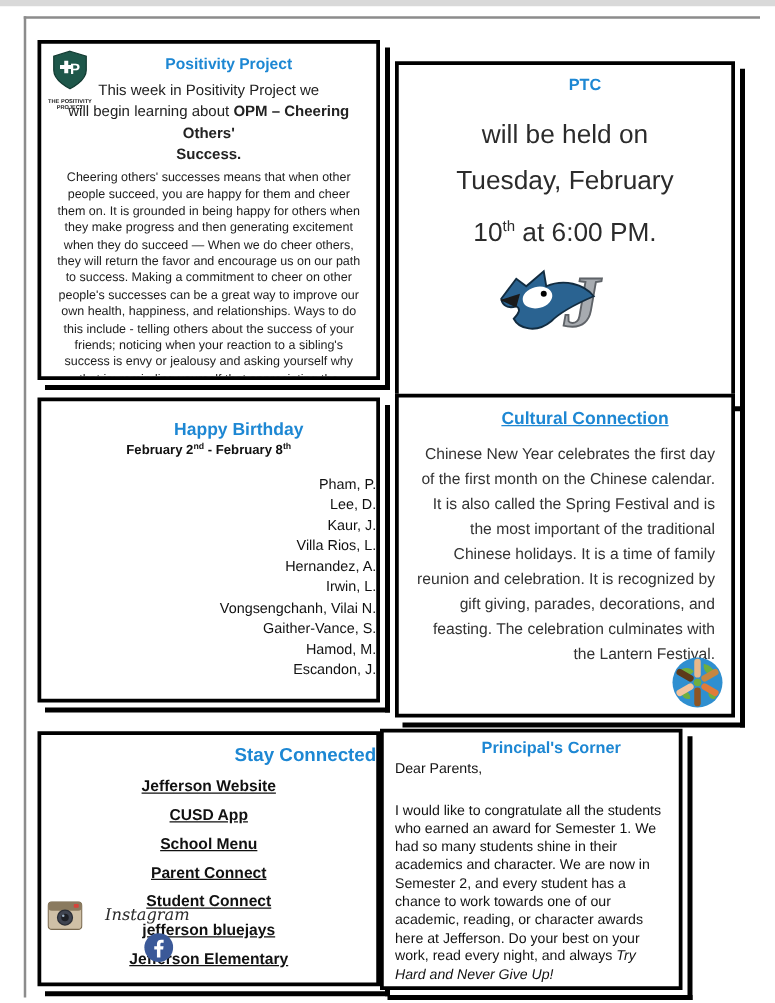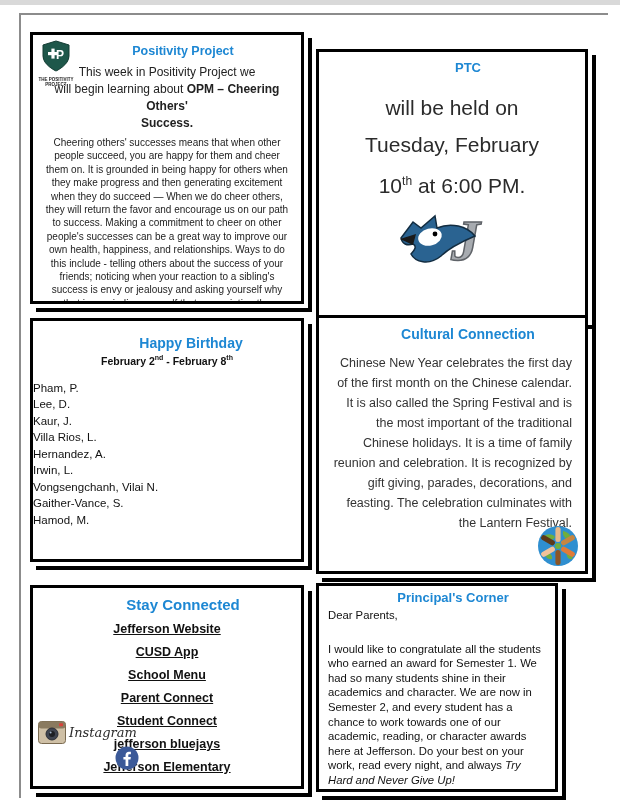--- a/index.html
+++ b/index.html
@@ -15,54 +15,54 @@
   .bw { position:absolute; }
   .bw::after { content:""; position:absolute; top:6px; left:6px; right:-8px; bottom:-8px;
                border-right:4px solid #000; border-bottom:4px solid #000; pointer-events:none; }
   .box { position:relative; width:100%; height:100%; background:#fff; border:3px solid #000; overflow:hidden; }
 
   #bw-positivity { left:30px;  top:32px;  width:274px; height:272px; }
   #bw-ptc        { left:316px; top:30px;  width:272px; height:272px;margin-top:19px; }
   #bw-birthday   { left:30px;  top:318px; width:274px; height:244px; }
   #bw-cultural   { left:316px; top:315px; width:272px; height:259px; }
   #bw-connected  { left:30px;  top:585px; width:274px; height:204px; }
-  #bw-principal  { left:316px; top:583px; width:242px; height:209px; }
+  #bw-principal  { left:304px; top:583px; width:242px; height:209px; }
 
   .blue-h { color:#1d87d3; font-weight:bold; text-align:center;padding-left:32px; }
 
   
   .pp-logo { position:absolute; left:5px; top:5px; width:36px; text-align:center; }
   .pp-logo-caption { font-size:4.5px; font-weight:bold; color:#222; line-height:1.15; margin-top:1px; }
   .pp-head { margin-top:9px; font-size:12.5px; }
   .pp-intro { margin-top:6px; font-size:12px; line-height:17px; text-align:center; color:#222; }
   .pp-body { margin:4px 9px 0; font-size:10px; line-height:13.4px; text-align:center; color:#1c1c1c; }
 
   
   .ptc-head { margin-top:8px; font-size:13px; }
   .ptc-text { margin-top:14px; font-size:21px; line-height:37px; text-align:center; color:#2b2b2b; }
   .ptc-text sup { font-size:12px; }
   .jays { display:block; margin:2px auto 0; }
 
   
   .bd-head { margin-top:14px; font-size:14px;margin-left:16px; }
   .bd-date { margin-top:3px; text-align:center; font-size:10.5px; font-weight:bold; color:#111; }
   .bd-date sup { font-size:7px; }
-  .bd-names { margin-top:13px; text-align:left; font-size:11.5px; line-height:16.5px; color:#111; }
-
-  
-  .cc-head { margin-top:8px; font-size:14px; }
+  .bd-names { margin-top:13px; text-align:right; font-size:11.5px; line-height:16.5px; color:#111; }
+
+  
+  .cc-head { margin-top:8px; font-size:14px;text-decoration:underline; }
   .cc-body { margin:11px 13px 0; font-size:12.5px; line-height:20px; text-align:right; color:#333; }
   .cc-globe { position:absolute; right:6px; bottom:4px; }
 
   
-  .sc-head { margin-top:8px; font-size:15px; }
+  .sc-head { margin-top:8px; font-size:15px;text-align:right; }
   .sc-links { margin-top:4px; text-align:center; }
   .sc-link { display:block; width:fit-content; margin:9px auto 0; font-size:12.5px; font-weight:bold;
              color:#111; text-decoration:underline; cursor:pointer; }
-  .sc-insta { position:absolute; left:5px; top:133px; display:flex; align-items:center; gap:3px; cursor:pointer; }
+  .sc-insta { position:absolute; left:5px; top:133px; display:flex; align-items:center; gap:18px; cursor:pointer; }
   .insta-word { font-family:"DejaVu Serif", serif; font-style:italic; font-size:13px; color:#2b2b2b; }
   .sc-fb { position:absolute; left:82px; top:158px; cursor:pointer; }
 
   
   .pr-head { margin-top:4px; font-size:13px; }
   .pr-text { margin:3px 9px 0; font-size:11.3px; line-height:14.6px; color:#111; }
   .pr-sal { margin-bottom:19px; }
   .pr-sig { margin-top:12px; }
 </style>
 </head>
@@ -121,20 +121,21 @@
       <div class="bd-names">
         <div>Pham, P.</div>
         <div>Lee, D.</div>
         <div>Kaur, J.</div>
         <div>Villa Rios, L.</div>
         <div>Hernandez, A.</div>
         <div>Irwin, L.</div>
         <div>Vongsengchanh, Vilai N.</div>
         <div>Gaither-Vance, S.</div>
         <div>Hamod, M.</div>
+        <div>Escandon, J.</div>
       </div>
     </section>
   </div>
 
   <div class="bw" id="bw-cultural">
     <section class="box">
       <h2 class="blue-h cc-head">Cultural Connection</h2>
       <p class="cc-body">Chinese New Year celebrates the first day of the first month on the Chinese calendar. It is also called the Spring Festival and is the most important of the traditional Chinese holidays. It is a time of family reunion and celebration. It is recognized by gift giving, parades, decorations, and feasting. The celebration culminates with the Lantern Festival.</p>
       <svg class="cc-globe" width="42" height="42" viewBox="0 0 42 42">
         <circle cx="21" cy="21" r="20" fill="#2f8fd0"></circle>

